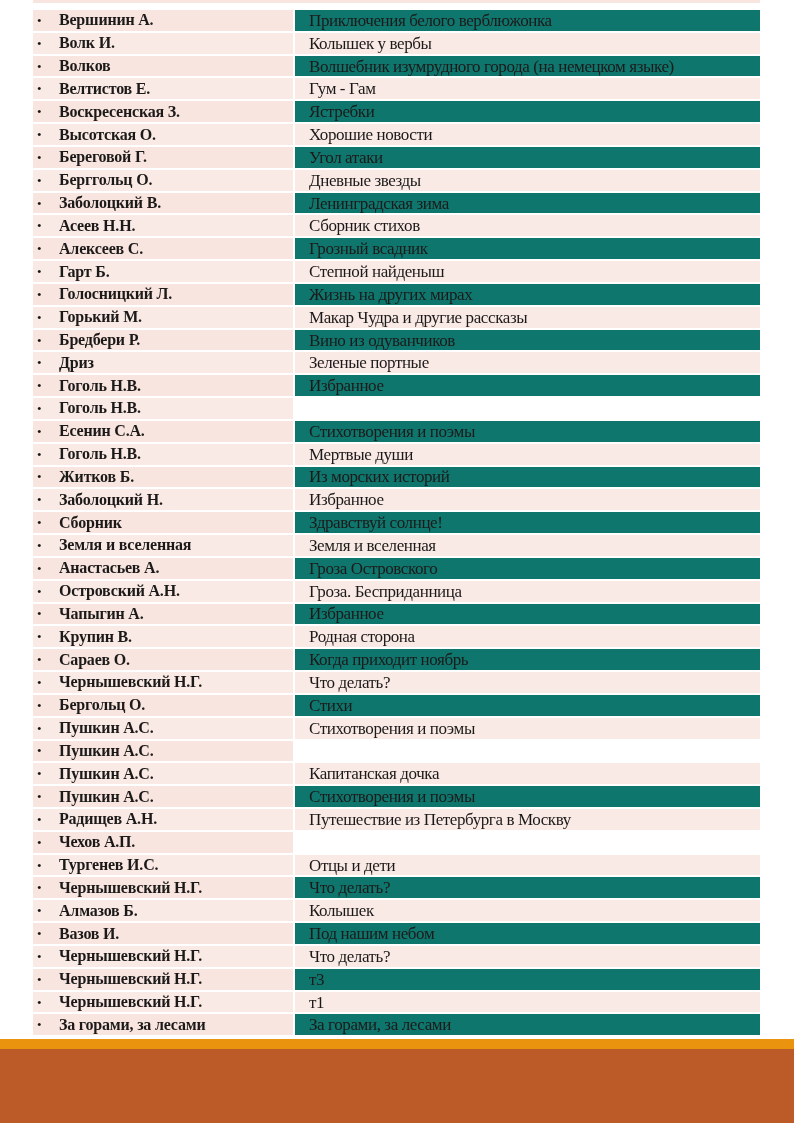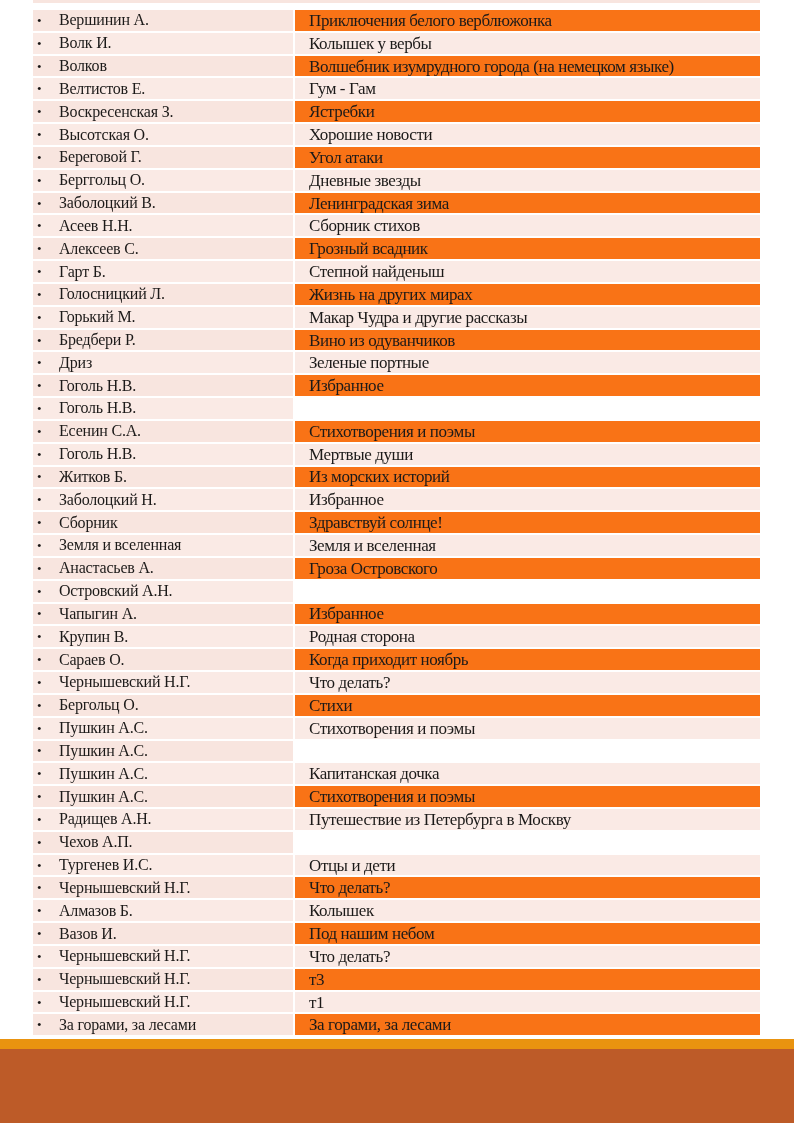--- a/index.html
+++ b/index.html
@@ -47,36 +47,36 @@
   .author-cell {
     width: 262px;
     flex: 0 0 262px;
     padding-left: 4px;
     border-right: 2px solid #ffffff;
     background: #f8e5df;
   }
   .title-cell {
     flex: 1 1 auto;
     padding-left: 14px;
-    background: #f97316;
+    background: #0f766e;
   }
   .row.even .author-cell,
   .row.even .title-cell {
     background: #faeae5;
   }
   .bullet {
     flex: 0 0 22px;
     width: 22px;
     font-size: 13px;
     line-height: 1;
     text-align: left;
     color: #171514;
   }
   .author {
-    font-weight: normal;
+    font-weight: bold;
     font-size: 16px;
     letter-spacing: -0.2px;
     line-height: 1;
   }
   .title {
     font-size: 17px;
     letter-spacing: -0.4px;
     line-height: 1;
   }
   .footer-accent {
@@ -322,20 +322,23 @@
         </div>
         <div class="cell title-cell">
           <span class="title">Гроза Островского</span>
         </div>
       </div>
       <div class="row even">
         <div class="cell author-cell">
           <span class="bullet">•</span>
           <span class="author">Островский А.Н.</span>
         </div>
+        <div class="cell title-cell">
+          <span class="title">Гроза. Бесприданница</span>
+        </div>
       </div>
       <div class="row odd">
         <div class="cell author-cell">
           <span class="bullet">•</span>
           <span class="author">Чапыгин А.</span>
         </div>
         <div class="cell title-cell">
           <span class="title">Избранное</span>
         </div>
       </div>

